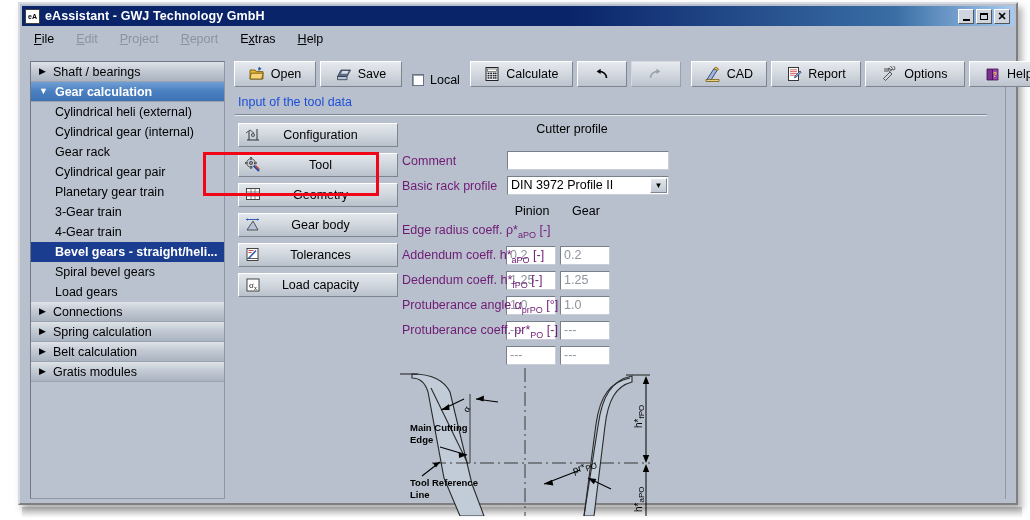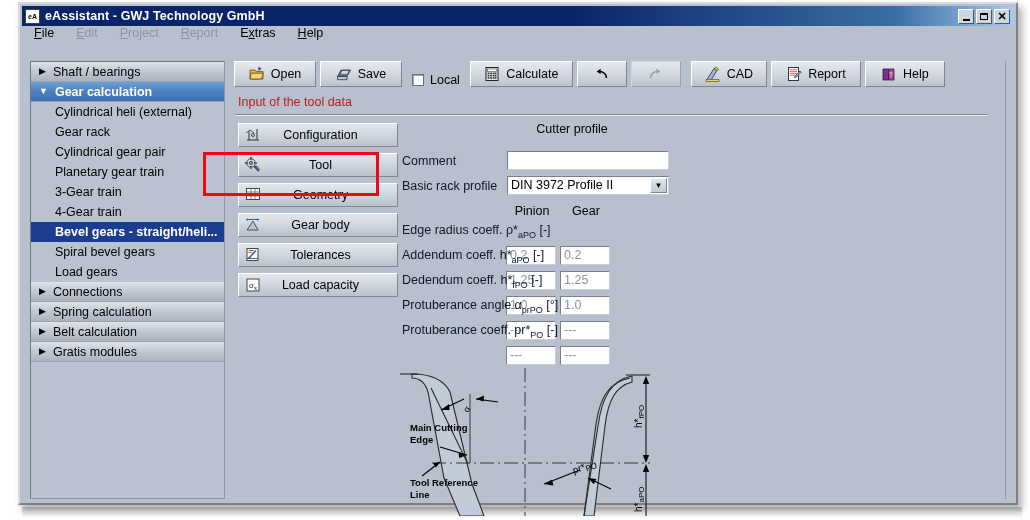--- a/index.html
+++ b/index.html
@@ -53,21 +53,21 @@
     border: 1px solid #ffffff; border-right-color:#555; border-bottom-color:#555;
     position: relative; box-sizing: border-box;
     font-size: 10px; line-height: 12px; text-align: center; color: #000;
     font-family: "Liberation Sans", sans-serif;
   }
 
   
   .menubar {
     position: absolute; left: 2px; top: 22px; width: 992px; height: 20px;
     background: #b7c0cc;
-    display: flex; align-items: flex-start; padding-left: 12px;
+    display: flex; align-items: flex-end; padding-left: 12px;
     box-sizing: border-box;
   }
   .menu-item {
     font-size: 12.5px; color: #000; margin-right: 22px; white-space: nowrap;
   }
   .menu-item.disabled { color: #8c93a0; }
   .menu-item u { text-underline-offset: 1px; }
 
   
   .client {
@@ -126,21 +126,21 @@
   .tb-ico { width:16px; height:16px; margin-right:6px; flex:0 0 auto; }
   .tb-check { display:flex; align-items:center; margin: 12px 10px 0 6px; font-size:12.5px;}
   .chk-box {
     width:12px;height:12px;background:#fff;border:1px solid #6b737f;
     box-shadow: inset 1px 1px 0 #9aa2ad;
     margin-right:6px; box-sizing:border-box;
   }
 
   
   .section-label {
-    position:absolute; left:8px; top:34px; font-size:12.5px; color:#b91c1c;
+    position:absolute; left:8px; top:34px; font-size:12.5px; color:#1d4ed8;
   }
   .rule {
     position:absolute; left:5px; top:53px; width:752px; height:2px;
     background: linear-gradient(to bottom,#7d8591 0 1px,#e9ecf0 1px 2px);
   }
 
   
   .navbtns { position:absolute; left:8px; top:62px; width:160px; }
   .nav-btn {
     height: 24px; margin-bottom: 6px;
@@ -152,21 +152,21 @@
   .nav-ico { width:18px; height:18px; margin-left:5px; flex:0 0 auto; }
   .nav-lbl { flex:1; text-align:center; font-size:12.5px; color:#000; padding-right:18px;}
 
   
   .form { position:absolute; left:172px; top:62px; width:290px; }
   .cutter-title {
     position:absolute; left:100px; top:0px; width:180px; text-align:center;
     font-size:12.5px; color:#000;
   }
   .frow { position:absolute; display:flex; align-items:center; height:19px; }
-  .flabel { font-size:12.5px; color:#0f172a; white-space:nowrap; }
+  .flabel { font-size:12.5px; color:#701a75; white-space:nowrap; }
   .flabel sub { font-size:9px; vertical-align: sub; }
   .finput {
     background:#ffffff; border:1px solid #777f8b;
     border-right-color:#c9ced6; border-bottom-color:#c9ced6;
     box-sizing:border-box; height:19px; font-size:12.5px;
     padding: 0 3px; line-height:17px; color:#000;
   }
   .finput.ro { background:#ffffff; color:#8d949f;margin-top:48px; }
   .fselect {
     background:#ffffff; border:1px solid #777f8b;
@@ -236,20 +236,23 @@
           <span>Shaft / bearings</span>
         </div>
 
         <div class="sb-group sel">
           <span class="sb-arrow">▼</span>
           <span>Gear calculation</span>
         </div>
 
         <div class="sb-item">
           <span>Cylindrical heli (external)</span>
+          </div>
+        <div class="sb-item">
+          <span>Cylindrical gear (internal)</span>
           </div>
         <div class="sb-item">
           <span>Gear rack</span>
           </div>
         <div class="sb-item">
           <span>Cylindrical gear pair</span>
           </div>
         <div class="sb-item">
           <span>Planetary gear train</span>
           </div>
@@ -363,20 +366,28 @@
             <svg class="tb-ico" viewBox="0 0 16 16">
               <rect x="2.5" y="1.5" width="10" height="13" fill="#fff" stroke="#222" stroke-width=".9"></rect>
               <g stroke="#c44" stroke-width=".8">
                   <path d="M4 3.8h7M4 5.6h7M4 7.4h7M4 9.2h5"></path>
                 </g>
               <path d="M9 10 14 5l1.2 1.2-5 5-1.7.5z" fill="#8fa8d0" stroke="#16306b" stroke-width=".7"></path>
             </svg>
             <span>Report</span>
           </div>
 
+          <div class="tb-btn" style="width:100px;">
+            <svg class="tb-ico" viewBox="0 0 16 16">
+              <path d="M1.5 12.5 8 6l2 2-6.5 6.5z" fill="#cfd6e0" stroke="#333" stroke-width=".8"></path>
+              <path d="M7 5.5c-1-1-1-2.6 0-3.6l2 2 1.5-1.5-2-2c1-1 2.6-1 3.6 0s1 2.6 0 3.6l-1.6-.4z" fill="#dfe4ea" stroke="#333" stroke-width=".8"></path>
+              <path d="M2 3h6M2 5h4" stroke="#444" stroke-width=".9"></path>
+            </svg>
+            <span>Options</span>
+          </div>
 
           <div class="tb-btn" style="width:80px;">
             <svg class="tb-ico" viewBox="0 0 16 16">
               <path d="M2 3h5.5v11H2z" fill="#7b2f8f" stroke="#3d1049" stroke-width=".8"></path>
               <path d="M7.5 3H13v11H7.5z" fill="#9c45b0" stroke="#3d1049" stroke-width=".8"></path>
               <text x="7.8" y="11" font-size="7" fill="#f4d94a" font-family="Liberation Sans" font-weight="bold">?</text>
             </svg>
             <span>Help</span>
           </div>
         </div>

